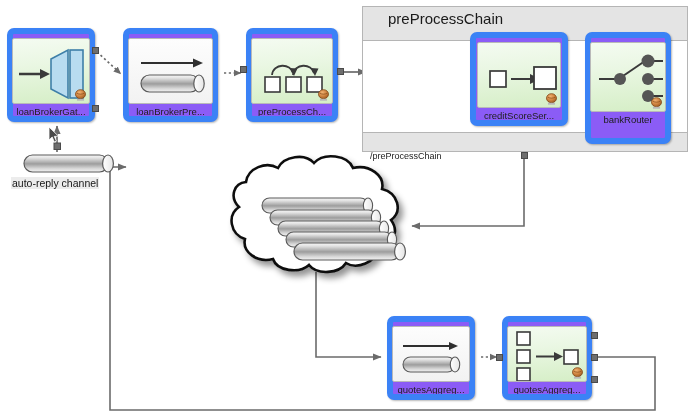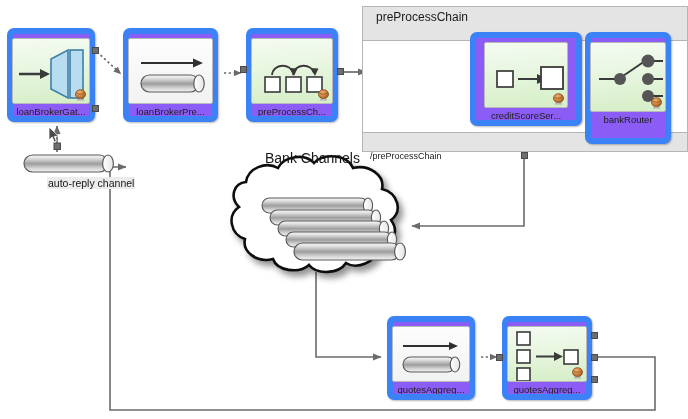--- a/index.html
+++ b/index.html
@@ -7,21 +7,21 @@
        font-family:"Liberation Sans","DejaVu Sans",sans-serif;}
 
   #canvas{position:absolute;left:0;top:0;width:688px;height:419px;}
   .svg-layer{position:absolute;left:0;top:0;width:688px;height:419px;pointer-events:none;}
 
   
   .group-box{position:absolute;background:#ffffff;border:1px solid #b5b5b5;
              box-sizing:border-box;}
   .group-hdr{position:absolute;left:0;top:0;right:0;height:34px;background:#e4e4e4;
              border-bottom:1px solid #b5b5b5;box-sizing:border-box;
-             font-size:12px;color:#1a1a1a;padding:3px 0 0 13px;white-space:nowrap;}
+             font-size:15px;color:#1a1a1a;padding:3px 0 0 25px;white-space:nowrap;}
   .group-ftr{position:absolute;left:0;bottom:0;right:0;height:16px;background:#e4e4e4;
              border-top:1px solid #b5b5b5;box-sizing:border-box;
              font-size:9px;color:#1a1a1a;padding:18px 0 0 7px;white-space:nowrap;}
 
   
   .node{position:absolute;box-sizing:border-box;border:6px solid #3b82f6;
         border-radius:7px;background:#8b5cf6;
         box-shadow:1px 1px 2px rgba(0,0,0,.28);
         display:flex;flex-direction:column;align-items:center;}
   .node .icon-frame{margin-top:4px;box-sizing:border-box;border:1px solid #b9b9b9;
@@ -32,21 +32,21 @@
         margin-top:2px;white-space:nowrap;overflow:hidden;}
 
   
   .bean{position:absolute;right:2px;bottom:1px;width:13px;height:13px;}
 
   
   .anchor{position:absolute;width:7px;height:7px;background:#6e6e6e;
           border:1px solid #4a4a4a;box-sizing:border-box;}
   .cloud-title{position:absolute;font-size:14px;color:#171717;white-space:nowrap;}
   .chan-label{position:absolute;font-size:10.5px;color:#161616;white-space:nowrap;
-              background:#ececec;padding:0 1px;margin-left:36px;}
+              background:#ececec;padding:0 1px;}
 
   .mouse-cursor{position:absolute;}
 </style>
 </head>
 <body>
 
 <div id="canvas">
 
   <svg class="svg-layer" viewBox="0 0 688 419">
     <defs>
@@ -188,21 +188,21 @@
         <path d="M64,19.5 L74,24 L64,28.5 z" fill="#2f2f2f"></path>
         <rect x="12" y="36" width="58" height="17" rx="8.5" fill="url(#pipeG)" stroke="#5a5a5a" stroke-width="1.2"></rect>
         <ellipse cx="70" cy="44.5" rx="5.2" ry="8.5" fill="url(#capG)" stroke="#5a5a5a" stroke-width="1.2"></ellipse>
       </svg>
     </div>
     <div class="caption">loanBrokerPre...</div>
   </div>
   <div class="anchor" style="left:240px;top:66px;"></div>
   <div class="anchor" style="left:337px;top:68px;"></div>
 
-  <div class="node" style="left:470px;top:32px;width:112px;height:94px;">
+  <div class="node" style="left:470px;top:32px;width:98px;height:94px;">
     <div class="icon-frame green" style="width:84px;height:70px;">
       <svg width="84" height="70" viewBox="0 0 84 70">
         <rect x="12" y="28" width="16" height="16" fill="#ffffff" stroke="#3a3a3a" stroke-width="1.7"></rect>
         <path d="M33,36 L56,36" stroke="#3a3a3a" stroke-width="2" fill="none"></path>
         <path d="M52,31 L62,36 L52,41 z" fill="#3a3a3a"></path>
         <rect x="56" y="24" width="22" height="22" fill="#ffffff" stroke="#3a3a3a" stroke-width="1.8"></rect>
       </svg>
       <svg class="bean" viewBox="0 0 14 14">
         <ellipse cx="7" cy="5.6" rx="5.4" ry="4.9" fill="url(#beanG)" stroke="#7d4414" stroke-width="0.8"></ellipse>
         <path d="M3,4.4 C5.4,6 8.6,6 11,4.4" stroke="#7d4414" stroke-width="0.7" fill="none"></path>
@@ -264,21 +264,20 @@
         <rect x="3.2" y="10.6" width="7.6" height="2" fill="#b9b9b9"></rect>
       </svg>
     </div>
     <div class="caption">quotesAggreg...</div>
   </div>
   <div class="anchor" style="left:496px;top:354px;"></div>
   <div class="anchor" style="left:591px;top:332px;"></div>
   <div class="anchor" style="left:591px;top:354px;"></div>
   <div class="anchor" style="left:591px;top:376px;"></div>
 
-  <div class="cloud-title" style="left:265px;top:150px;">Bank Channels</div>
 
   <div class="chan-label" style="left:11px;top:177px;">auto-reply channel</div>
 
   <svg class="mouse-cursor" style="left:48px;top:126px;" width="12" height="18" viewBox="0 0 12 18">
     <path d="M1,1 L1,14 L4.2,11 L6.3,16 L8.4,15.1 L6.3,10.4 L10.5,10.2 z" fill="#4a4a4a" stroke="#ffffff" stroke-width="0.8"></path>
   </svg>
 
 </div>
 
 </body></html>

